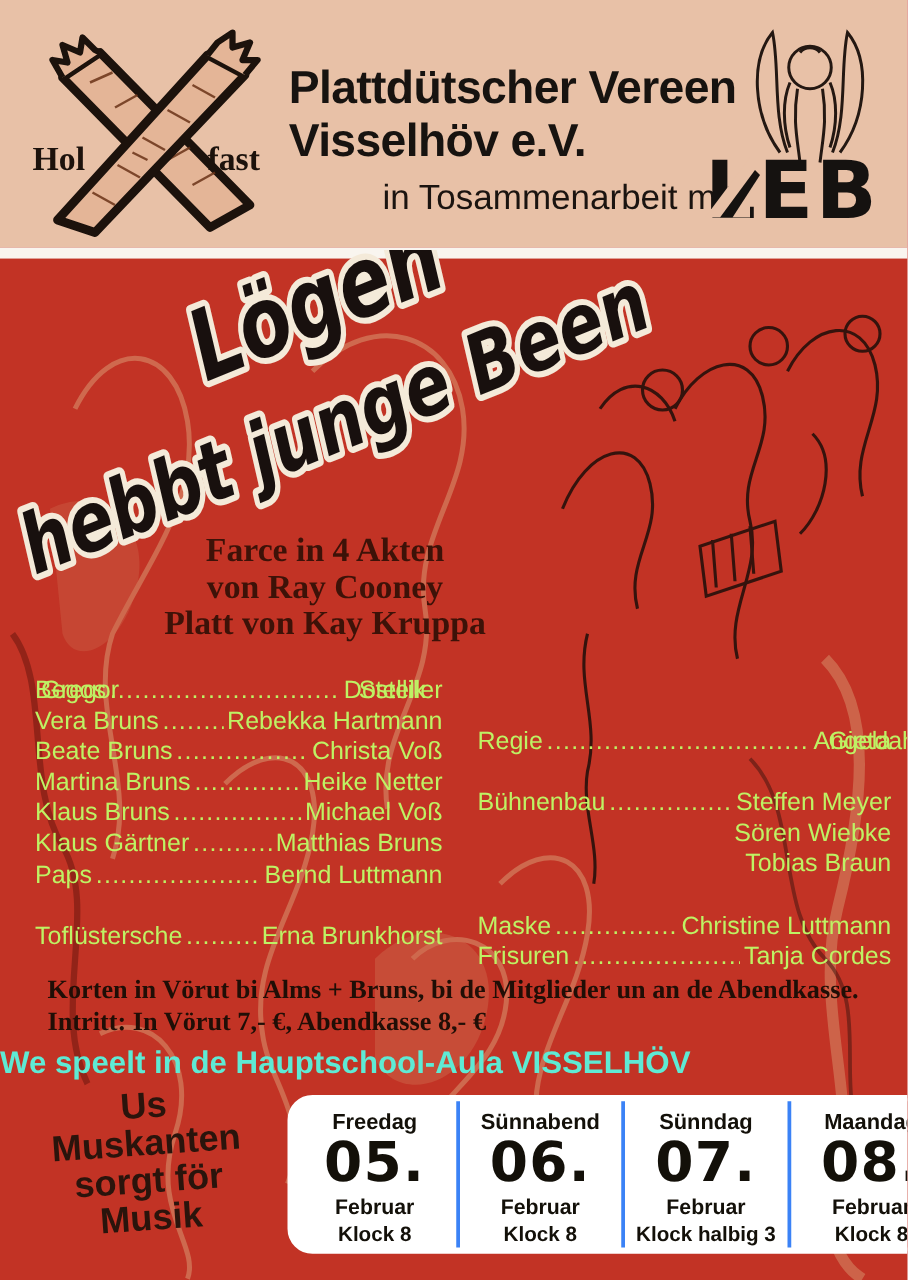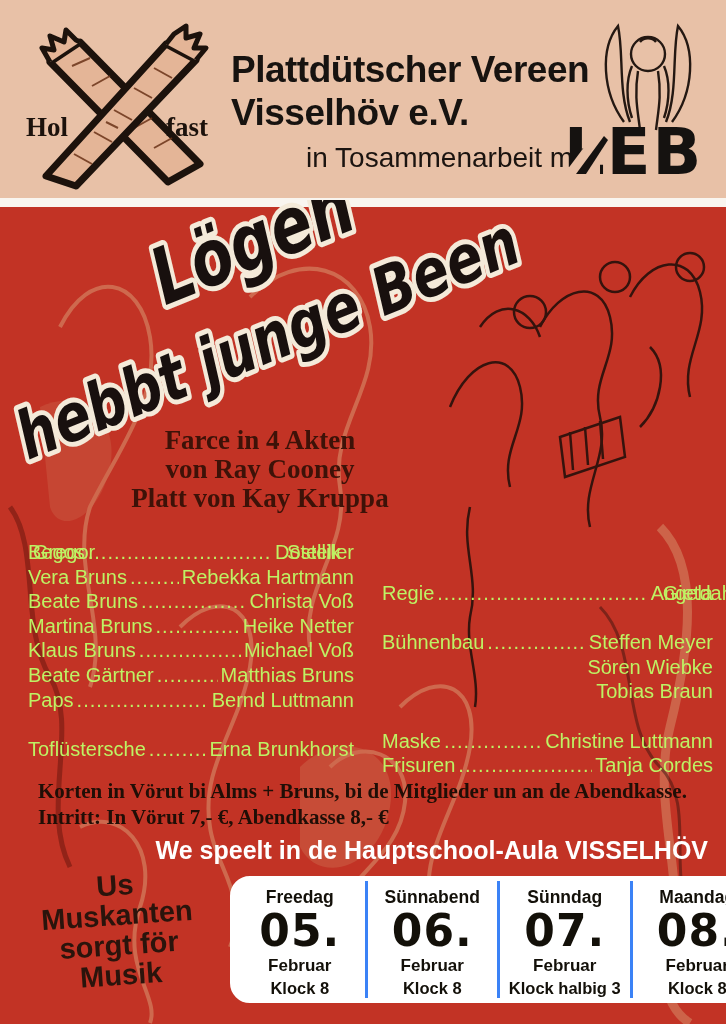--- a/index.html
+++ b/index.html
@@ -28,22 +28,22 @@
   .cred-row.spacer{height:24.6px;}
   .cred-row.name-only{justify-content:flex-end;}
   .leader{flex:1 1 auto;overflow:hidden;margin:0 3px;letter-spacing:1px;}
   .stack{position:relative;display:inline-block;}
   .overlay{position:absolute;left:5px;top:0;}
   .ov-name{left:12px;}
   
   .tickets{position:absolute;left:38px;top:778px;width:660px;
            font-family:"Liberation Serif",serif;font-weight:bold;font-size:21px;
            line-height:26px;color:#200e06;}
-  .venue{position:absolute;left:0;top:836px;width:708px;text-align:right;
-         font-weight:bold;font-size:25px;color:#ffffff;}
+  .venue{position:absolute;left:0;top:836px;width:708px;
+         font-weight:bold;font-size:25px;color:#5eead4;}
   .music{position:absolute;left:22px;top:870px;width:192px;text-align:center;
          transform:rotate(-4deg);font-weight:bold;font-size:29px;line-height:30px;color:#2a140c;}
   
   .dates{position:absolute;left:230px;top:876px;width:537px;height:127px;
          box-sizing:border-box;background:#ffffff;border:5px solid #ffffff;
          border-radius:20px;display:flex;color:#131009;}
   .date-col{flex:1 1 0;text-align:center;padding-top:5px;}
   .date-col + .date-col{border-left:3px solid #3b82f6;}
   .date-day{font-weight:bold;font-size:17.5px;line-height:22px;}
   .date-num{font-family:"DejaVu Sans",sans-serif;font-weight:bold;font-size:44px;line-height:46px;letter-spacing:1px;}
@@ -175,21 +175,21 @@
         <span class="role">Martina Bruns</span>
         <span class="leader">..........................................................................................</span>
         <span class="name">Heike Netter</span>
       </div>
       <div class="cred-row">
         <span class="role">Klaus Bruns</span>
         <span class="leader">..........................................................................................</span>
         <span class="name">Michael Voß</span>
       </div>
       <div class="cred-row">
-        <span class="role">Beate Gärtner</span>
+        <span class="role">Klaus Gärtner</span>
         <span class="leader">..........................................................................................</span>
         <span class="name">Matthias Bruns</span>
       </div>
       <div class="cred-row">
         <span class="role">Paps</span>
         <span class="leader">..........................................................................................</span>
         <span class="name">Bernd Luttmann</span>
       </div>
       <div class="cred-row spacer"></div>
       <div class="cred-row">

